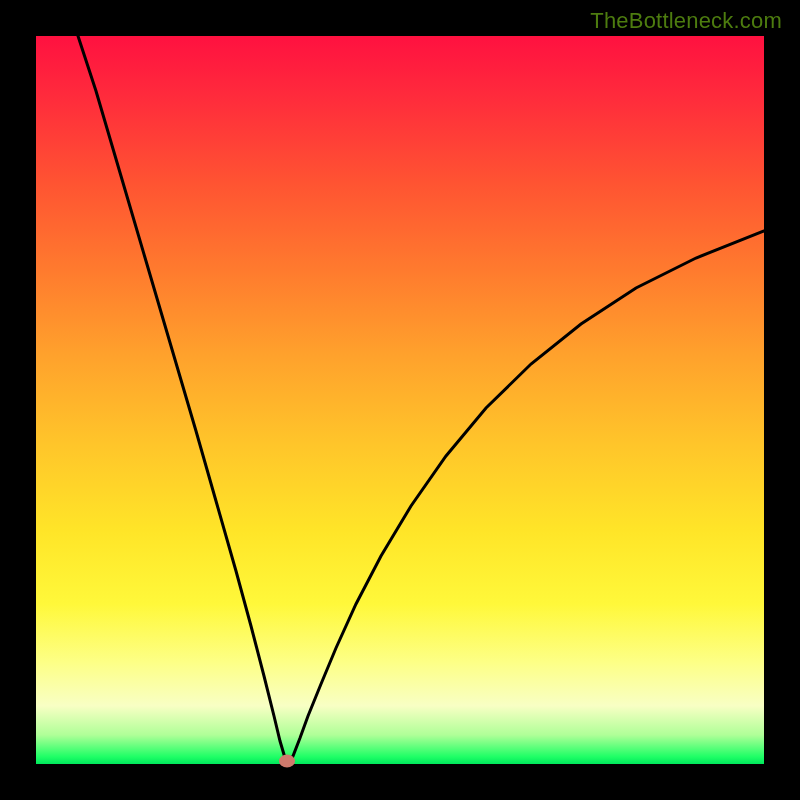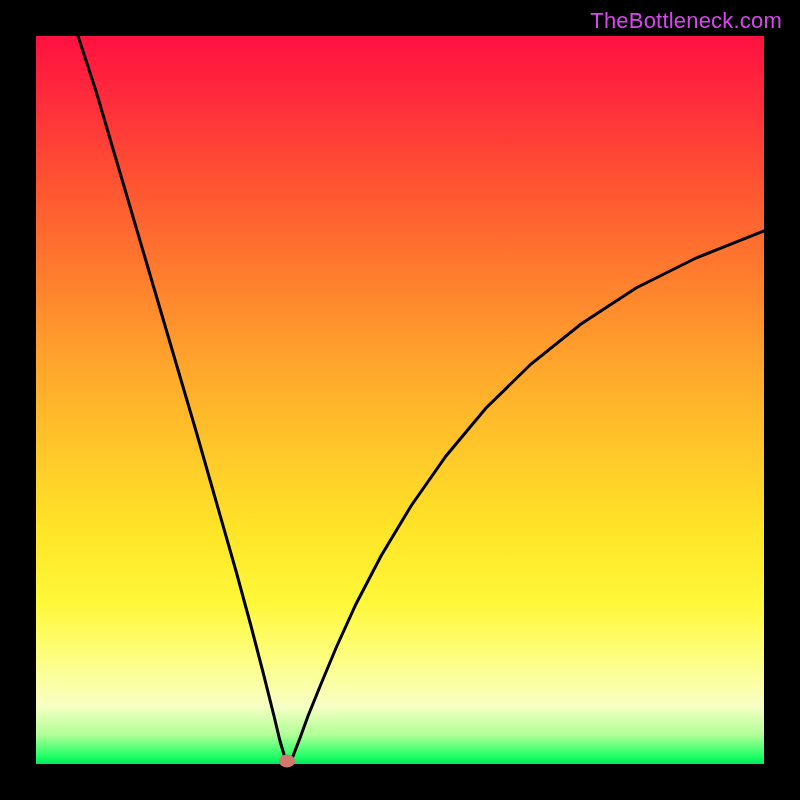--- a/index.html
+++ b/index.html
@@ -52,21 +52,21 @@
     width: 16px;
     height: 13px;
     border-radius: 50% / 50%;
     background: #cf7a6d;
     transform: translate(-50%, -50%);
   }
   .watermark {
     position: absolute;
     top: 8px;
     right: 18px;
-    color: #d946ef;
+    color: #4d7c0f;
     font-size: 22px;
     font-weight: 500;
     letter-spacing: 0.2px;
   }
 </style>
 </head>
 <body>
 
 <div class="frame">
   <div class="plot">

